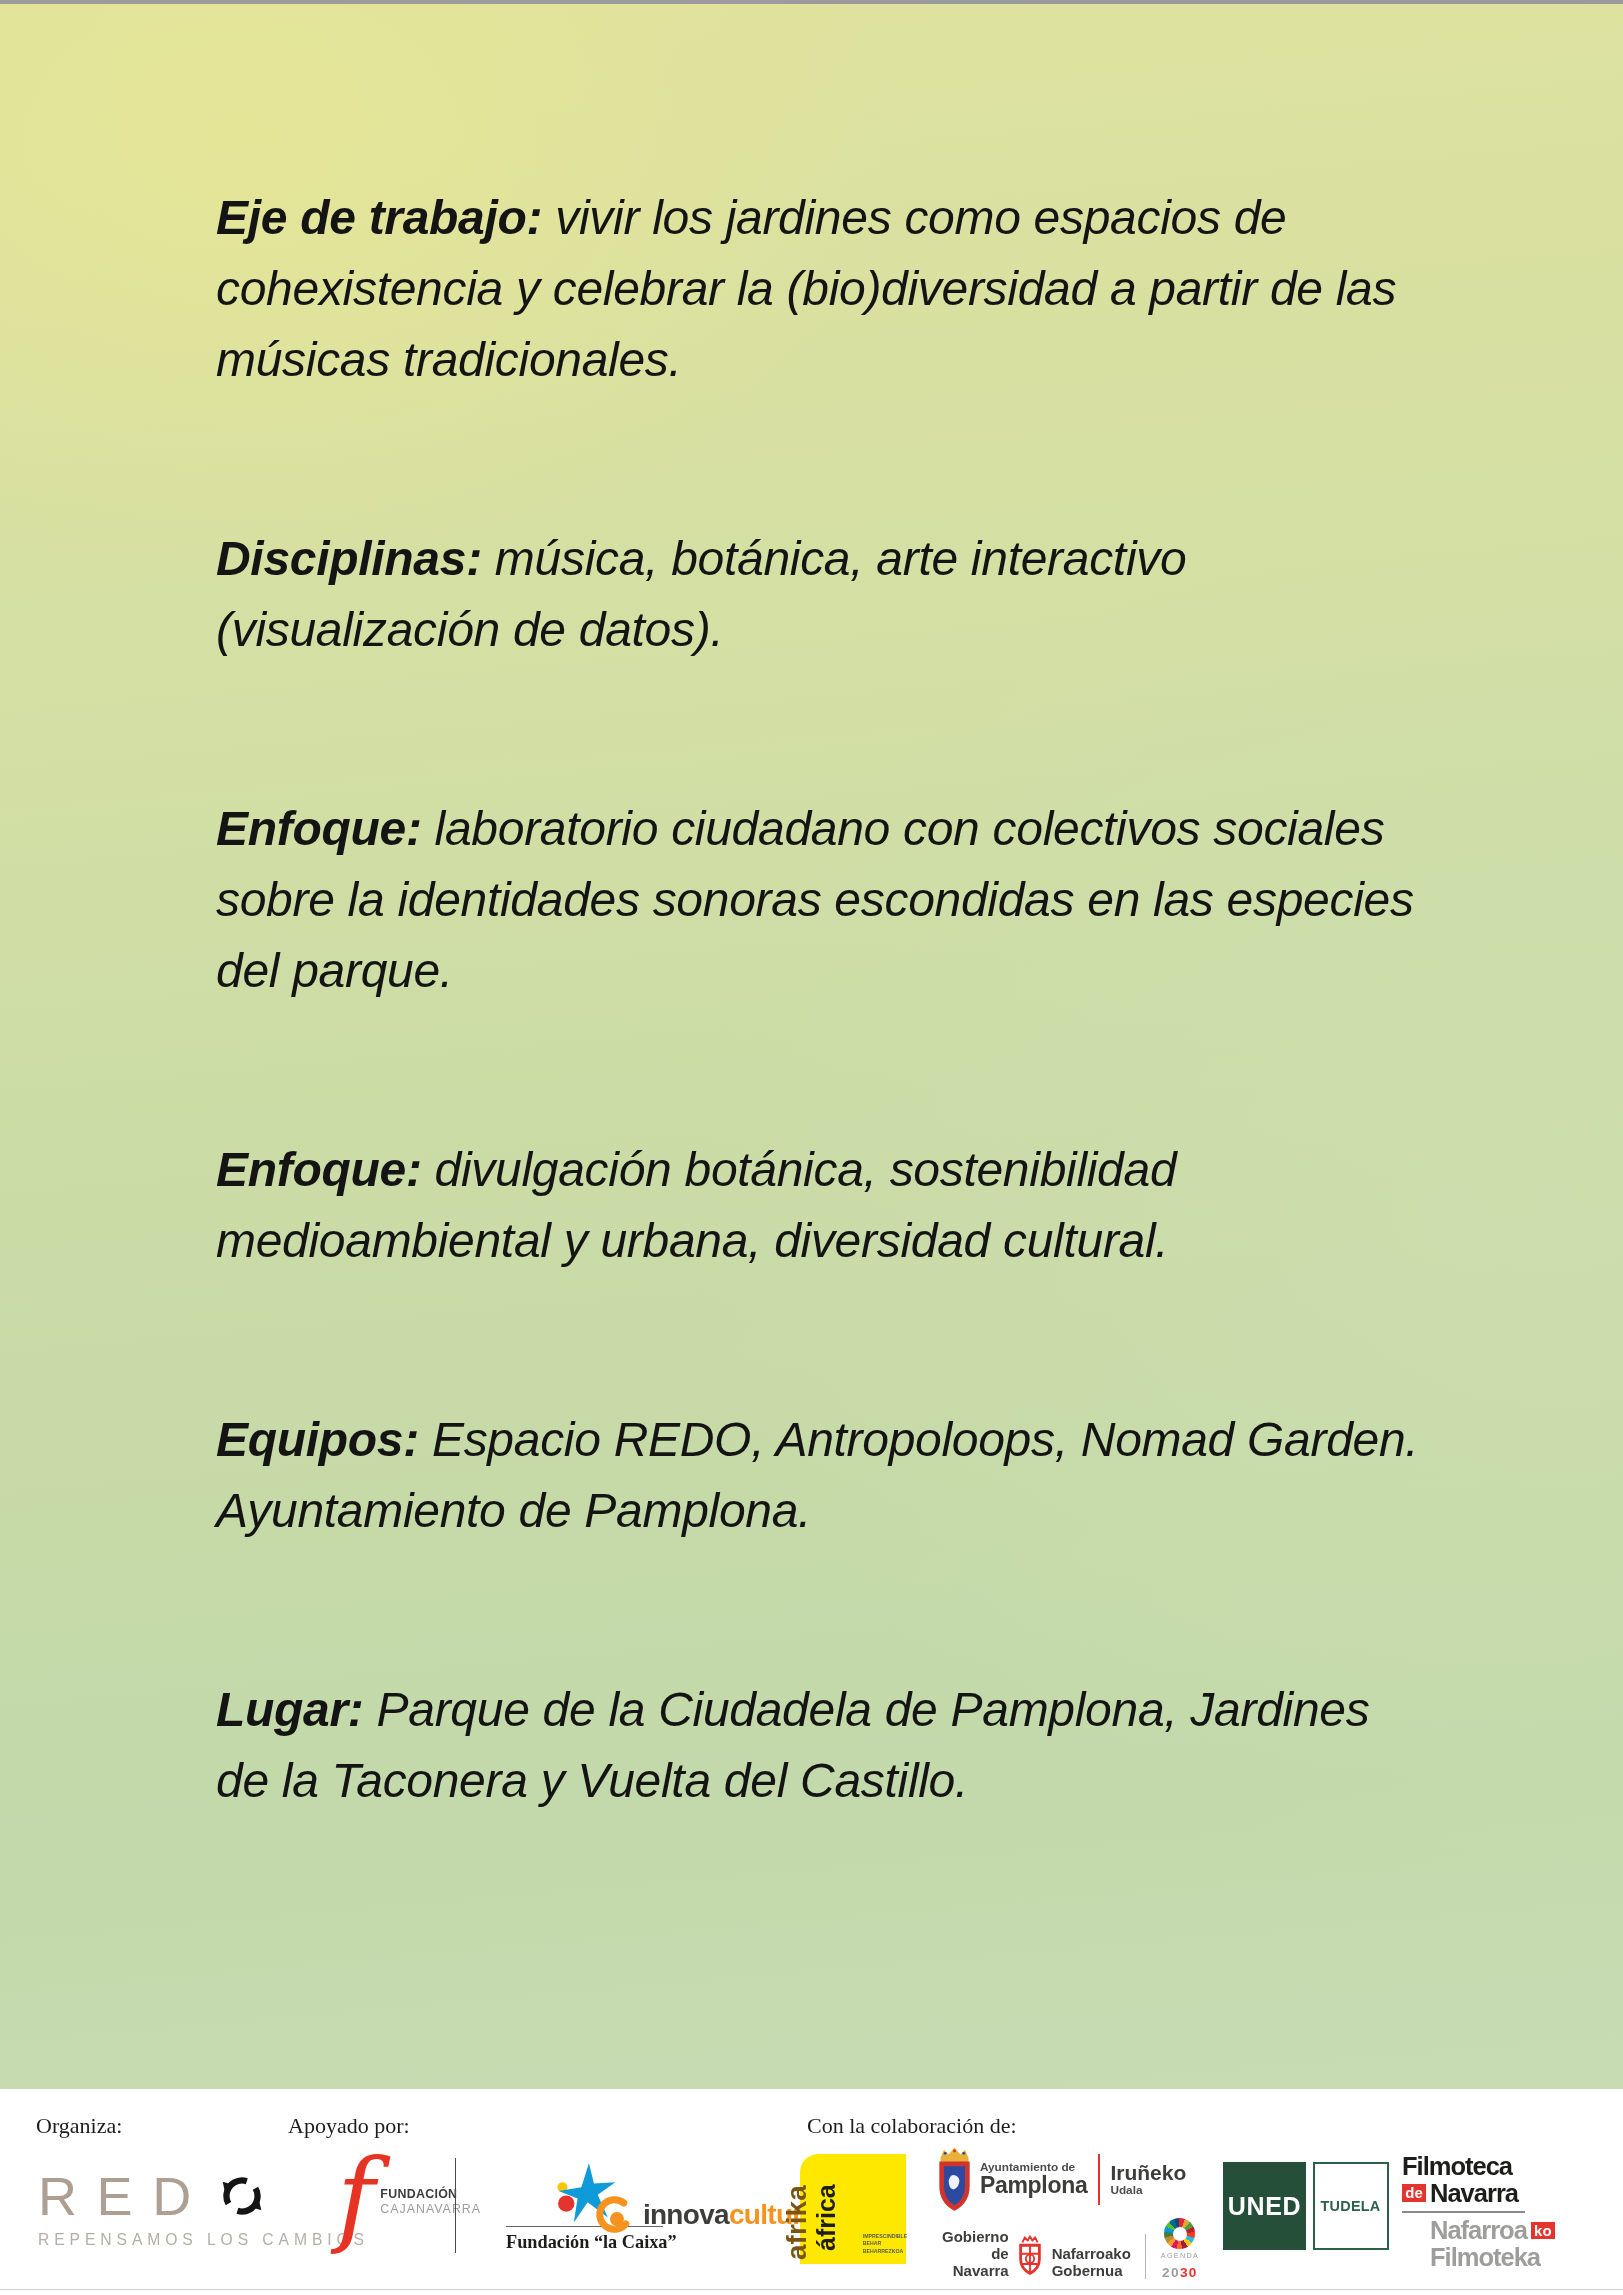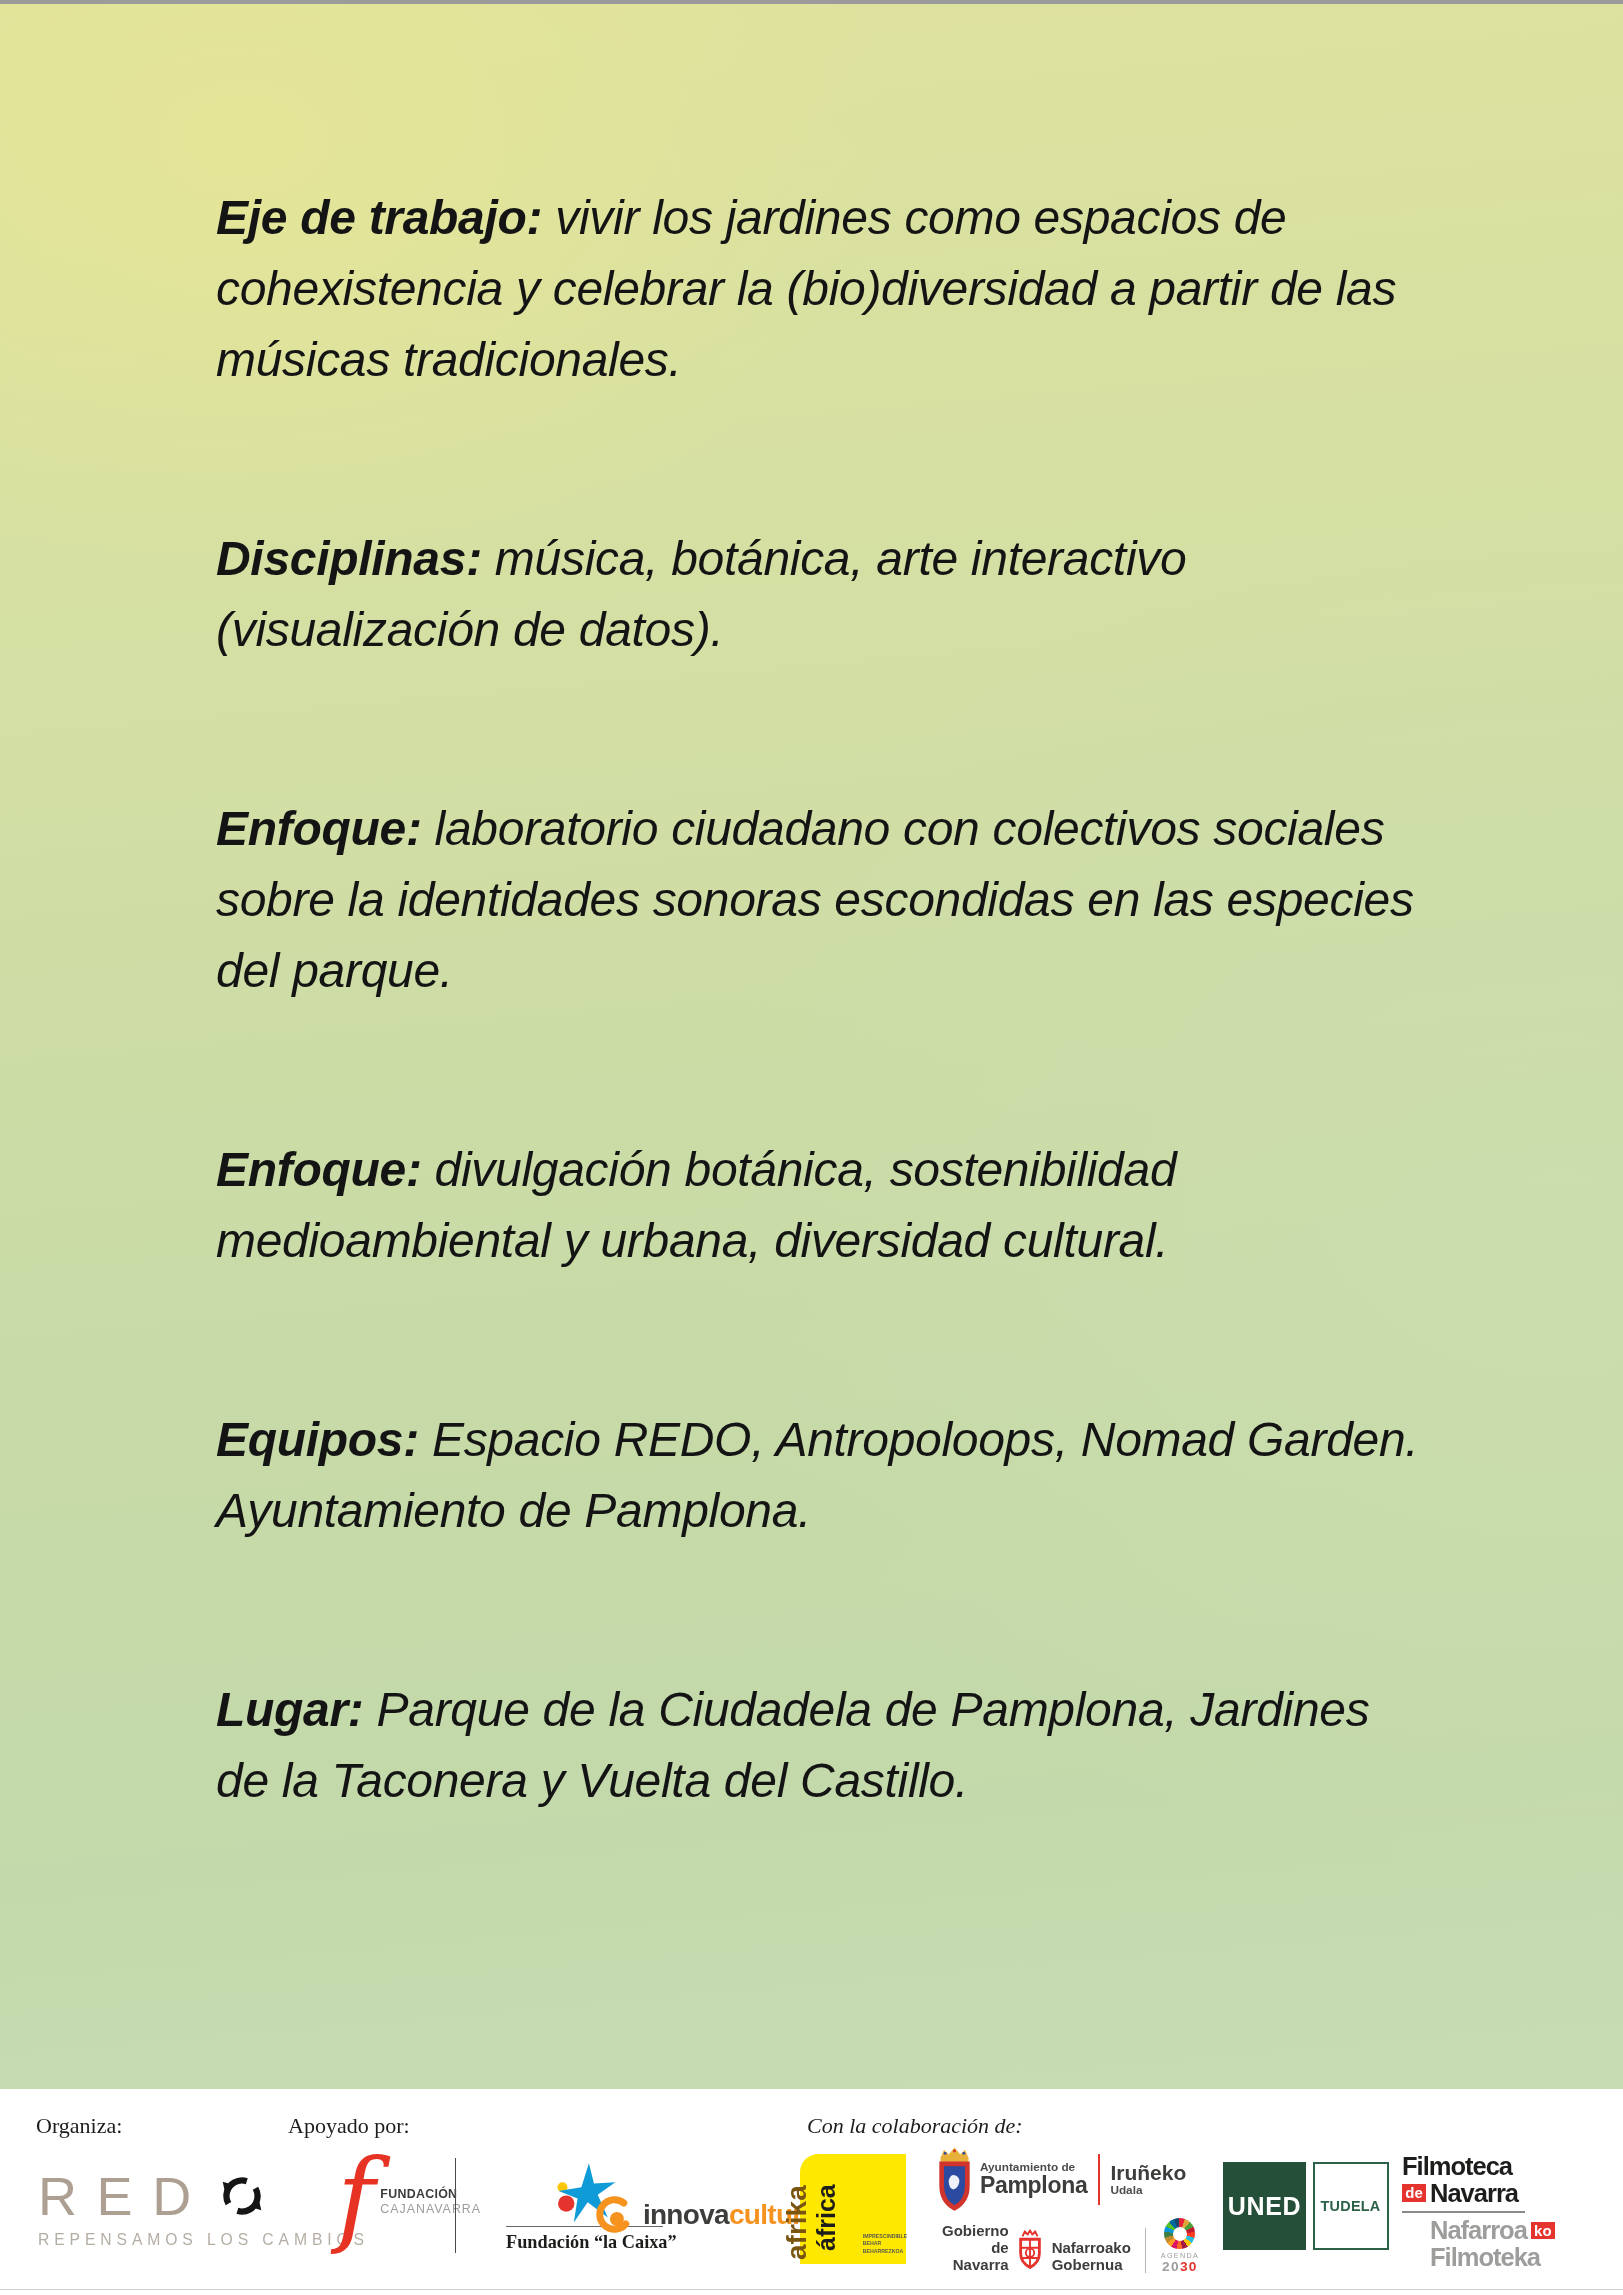--- a/index.html
+++ b/index.html
@@ -35,21 +35,21 @@
   .para{
     margin:0 0 128px 0; max-width:1204px;
     font-style:italic; font-size:48px; line-height:71px;
     color:var(--ink,#141414); letter-spacing:-0.3px;
   }
   .para .lbl{font-weight:700;}
 
   
   .footer{position:absolute;left:0;right:0;bottom:0;height:206px;background:var(--footer-bg,#fff);z-index:4;}
   .f-label{position:absolute;top:23.6px;font-family:"Liberation Serif",serif;font-size:22px;color:var(--label-ink,#1d1d1b);}
-  .f-label.org{left:36px;} .f-label.apo{left:288px;} .f-label.col{left:807px;font-style:italic;}
+  .f-label.org{left:36px;} .f-label.apo{left:288px;} .f-label.col{left:807px;}
 
   
   .redo{position:absolute;left:38px;top:80px;}
   .redo-row{display:flex;align-items:center;gap:10.5px;}
   .redo-letters{font-size:54px;font-weight:400;letter-spacing:19.6px;color:var(--redo-taupe,#ada092);line-height:1;}
   .redo-o{width:42px;height:42px;flex:none;}
   .redo-tag{margin-top:8px;font-size:15.7px;letter-spacing:4.9px;color:var(--redo-gray,#b5aea4);}
 
   
   .caja{position:absolute;left:337px;top:60px;display:flex;align-items:flex-end;gap:5.2px;}
@@ -98,21 +98,21 @@
   .nav-crest{width:30px;height:45px;flex:none;}
   .vdiv2{width:1.3px;height:45px;background:var(--divider-gray,#b5b5b5);margin:0 7.9px;}
   .agenda{display:flex;flex-direction:column;align-items:center;line-height:1;}
   .sdg-wheel{width:31px;height:31px;border-radius:50%;position:relative;
     background:conic-gradient(#e5243b 0 21deg,#dda63a 0 42deg,#4c9f38 0 64deg,#c5192d 0 85deg,
       #ff3a21 0 106deg,#26bde2 0 127deg,#fcc30b 0 148deg,#a21942 0 170deg,#fd6925 0 191deg,
       #dd1367 0 212deg,#fd9d24 0 233deg,#bf8b2e 0 254deg,#3f7e44 0 276deg,#0a97d9 0 297deg,
       #56c02b 0 318deg,#00689d 0 339deg,#19486a 0 360deg);}
   .sdg-wheel::after{content:"";position:absolute;inset:8.5px;background:#fff;border-radius:50%;}
   .agenda-t1{margin-top:3.3px;font-size:7.2px;letter-spacing:1.3px;color:var(--filmo-gray,#9d9d9c);}
-  .agenda-t2{margin-top:0;font-size:13.7px;font-weight:700;letter-spacing:1.3px;}
+  .agenda-t2{margin-top:6px;font-size:13.7px;font-weight:700;letter-spacing:1.3px;}
   .a20{color:var(--filmo-gray,#9d9d9c);} .a30{color:var(--filmo-red,#e5332d);}
 
   
   .uned-group{position:absolute;left:1223px;top:73px;display:flex;gap:6.5px;}
   .uned-box{width:83px;height:88px;background:var(--uned-green,#264f3a);display:flex;align-items:center;justify-content:center;
     color:#fff;font-size:25px;font-weight:700;letter-spacing:0.7px;}
   .tudela-box{width:72px;height:84px;background:#fff;border:2px solid var(--tudela-green,#2a6147);
     display:flex;align-items:center;justify-content:center;color:var(--tudela-green,#2a6147);
     font-size:14.4px;font-weight:700;letter-spacing:0.3px;}
 

